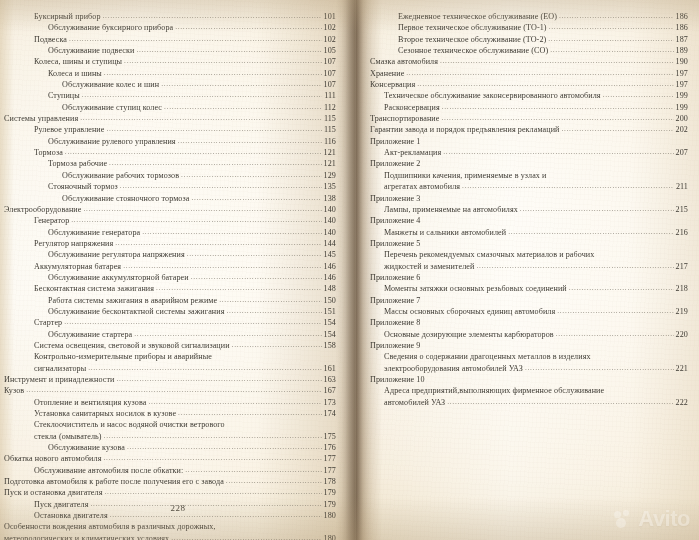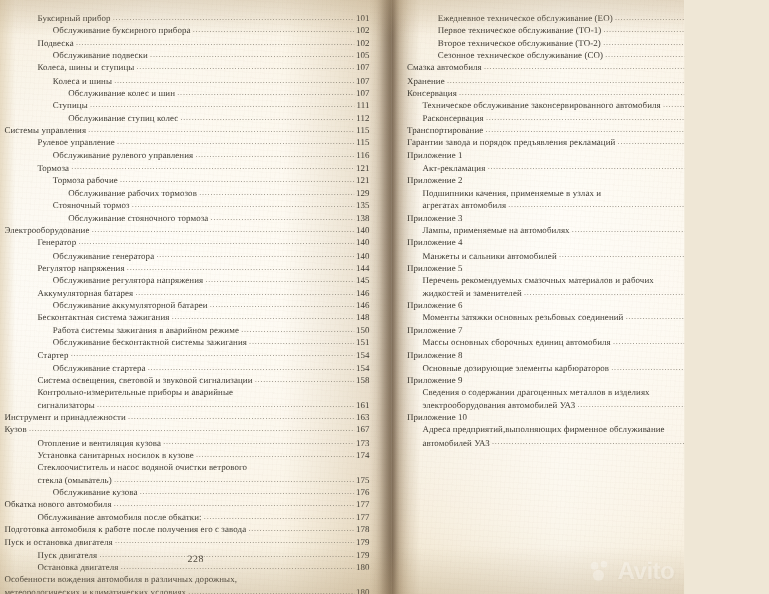--- a/index.html
+++ b/index.html
@@ -2,21 +2,21 @@
 <html><head>
 <meta charset="utf-8">
 <style>
   html,body{margin:0;padding:0;}
   body{
     width:699px;height:540px;overflow:hidden;
     background:#efe7d6;
     font-family:"Liberation Serif","DejaVu Serif",serif;
   }
   #scan{
-    position:relative;width:622px;height:540px;overflow:hidden;
+    position:relative;width:699px;height:540px;overflow:hidden;
     background:
       radial-gradient(120% 90% at 18% 45%, rgba(255,255,255,0.55) 0%, rgba(255,255,255,0.0) 60%),
       radial-gradient(120% 90% at 82% 40%, rgba(255,255,255,0.55) 0%, rgba(255,255,255,0.0) 60%),
       linear-gradient(180deg,#efe4cf 0%,#f7efdf 8%,#fbf6ea 30%,#fdfaf2 55%,#f6eddc 88%,#eadfc6 100%);
   }
   
   .page{position:absolute;top:0;height:540px;}
   .page.left{left:0;width:356px;
     background:
       linear-gradient(90deg,

